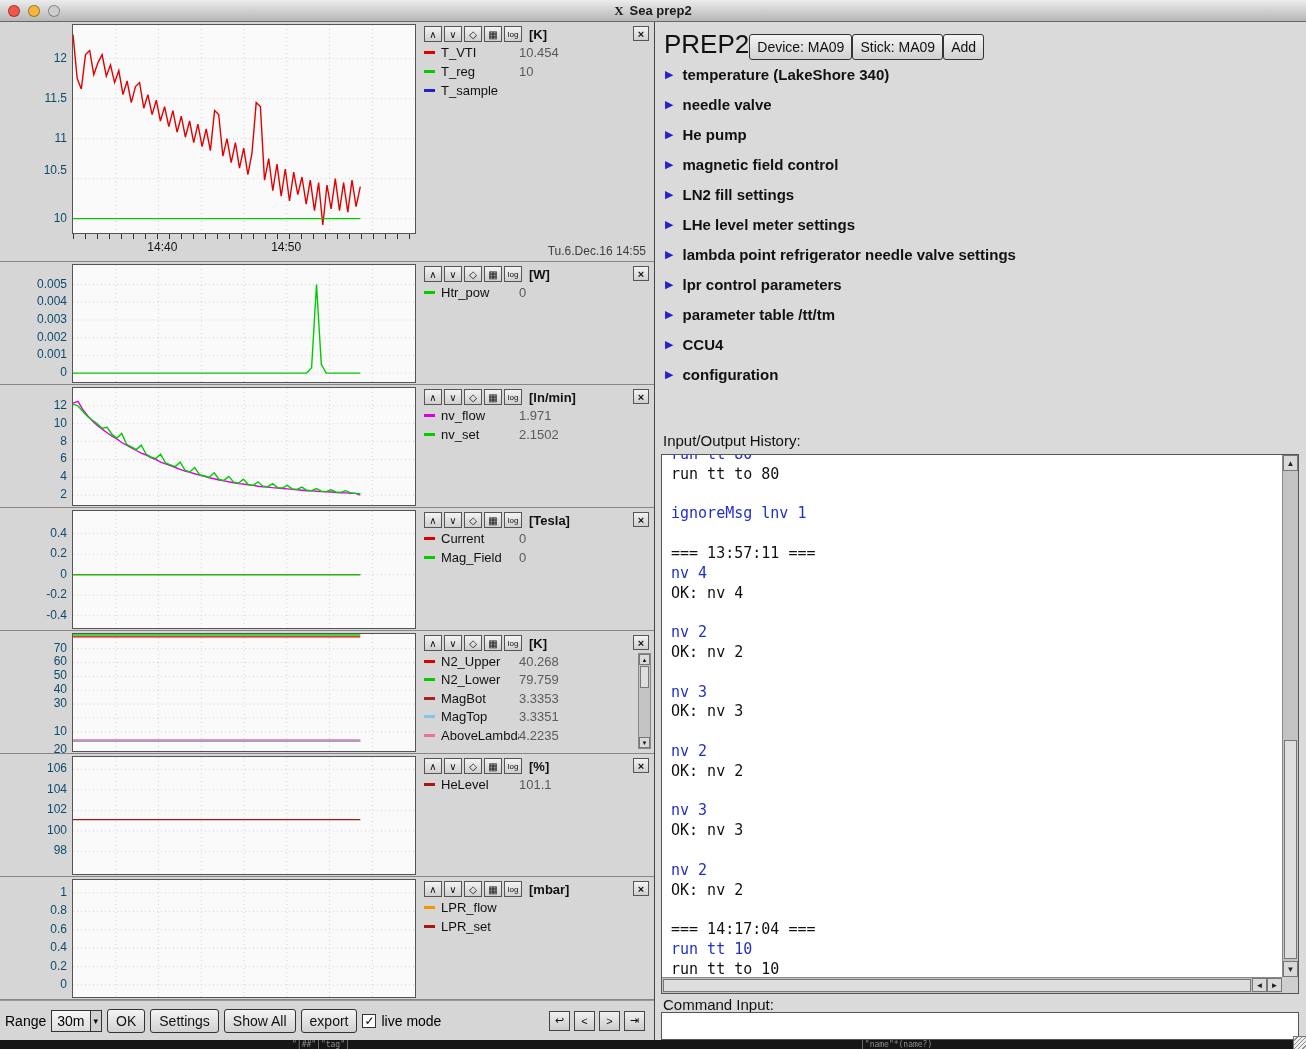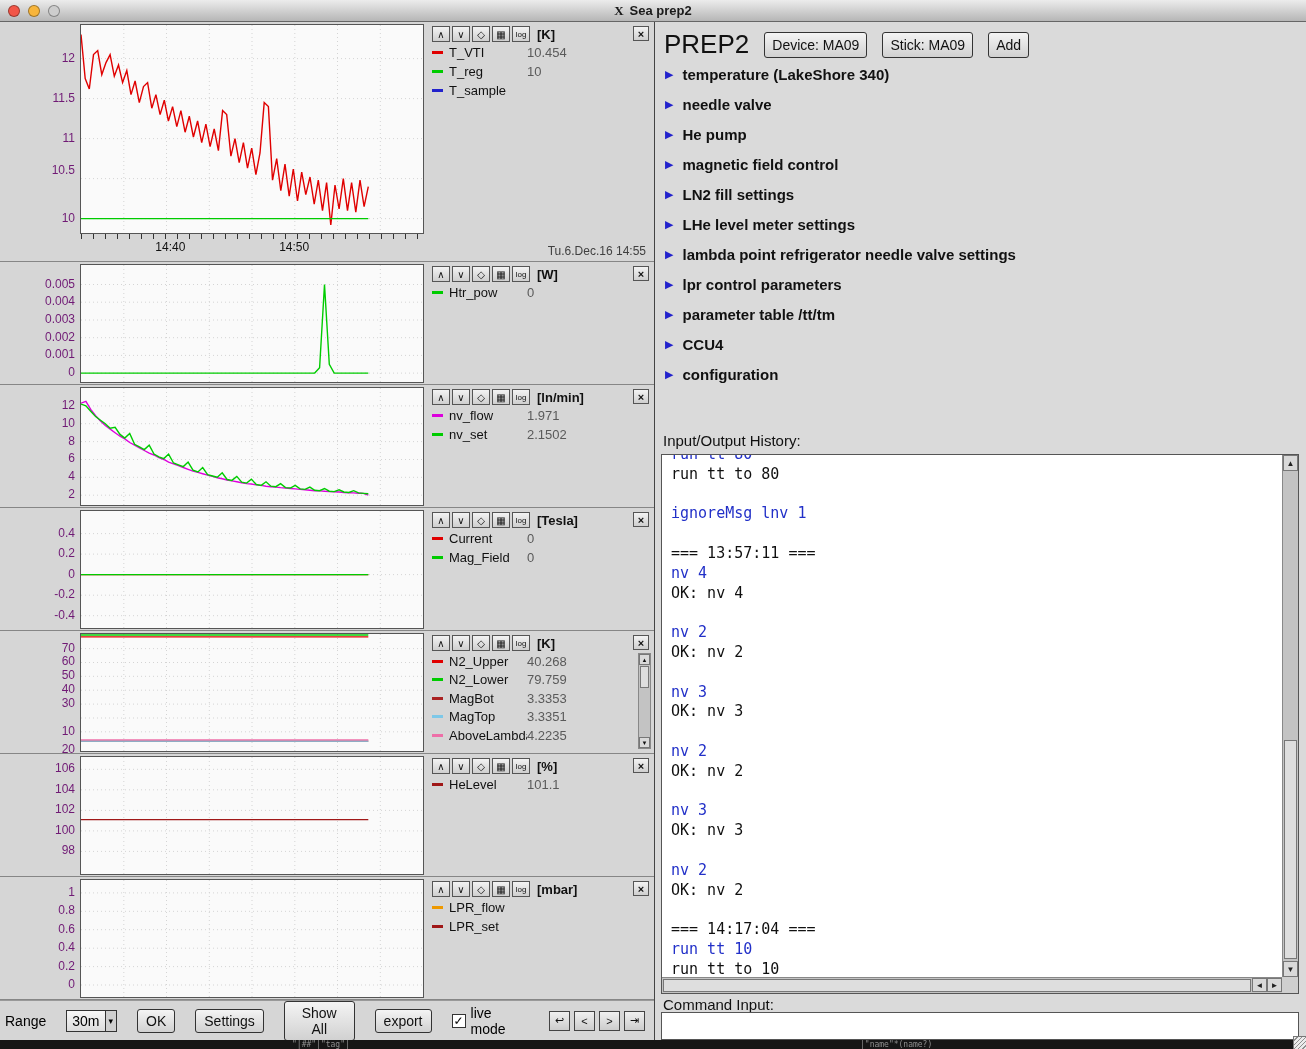--- a/index.html
+++ b/index.html
@@ -9,21 +9,21 @@
   .lights{display:flex;gap:8px;margin-left:8px;z-index:2;}
   .light{width:12px;height:12px;border-radius:50%;border:1px solid rgba(0,0,0,.35);box-sizing:border-box;}
   .title-center{position:absolute;left:0;right:0;text-align:center;font-size:13px;font-weight:bold;color:#1a1a1a;}
   .xicon{display:inline-block;margin-right:6px;font-weight:bold;font-family:"Liberation Serif",serif;}
   
   .main{display:flex;height:1018px;}
   .left{width:655px;flex:none;border-right:1px solid #444;box-sizing:border-box;display:flex;flex-direction:column;background:#d6d6d6;}
   .charts-column{height:978px;flex:none;}
   
   .chart-block{display:flex;border-bottom:1px solid #868686;box-sizing:border-box;position:relative;background:#d6d6d6;}
-  .yaxis{width:80px;flex:none;position:relative;font-size:12px;color:#701a75;}
+  .yaxis{width:56px;flex:none;position:relative;font-size:12px;color:#0c4a6e;padding-left:16px;}
   .ylab{position:absolute;right:5px;white-space:nowrap;}
   .plotcol{flex:none;display:flex;flex-direction:column;}
   .plotwrap{border:1px solid #555;background:#fafafa;margin-top:2px;position:relative;box-sizing:content-box;}
   .xtickstrip{height:5px;width:342px;margin-left:1px;background:repeating-linear-gradient(90deg,#333 0,#333 1px,transparent 1px,transparent 12px);}
   .xlabels{position:relative;height:15px;font-size:12px;color:#111;}
   .xlabel{position:absolute;top:1px;}
   .timestamp{position:absolute;right:8px;bottom:3px;font-size:12px;color:#404040;}
   .legend{flex:1;min-width:0;position:relative;padding:3px 4px 0 8px;font-size:13px;color:#111;}
   .lg-toolbar{display:flex;align-items:center;gap:2px;height:18px;}
   .mini-btn{width:18px;height:16px;flex:none;border:1px solid #555;background:linear-gradient(#f3f3f3,#cfcfcf);font-size:10px;display:flex;align-items:center;justify-content:center;box-sizing:border-box;padding:0;font-family:inherit;color:#111;}
@@ -31,32 +31,32 @@
   .unit{font-weight:bold;margin-left:5px;}
   .close-btn{position:absolute;right:5px;top:4px;width:16px;height:15px;border:1px solid #555;background:linear-gradient(#f3f3f3,#cfcfcf);font-size:11px;font-weight:bold;display:flex;align-items:center;justify-content:center;box-sizing:border-box;padding:0;font-family:inherit;color:#111;}
   .series-row{display:flex;align-items:center;height:19px;}
   .dash{width:11px;height:3px;margin-right:6px;flex:none;}
   .sname{width:78px;flex:none;white-space:nowrap;overflow:hidden;}
   .sval{color:#5a5a5a;white-space:nowrap;}
   .lg-vsb{position:absolute;right:3px;top:22px;bottom:4px;width:13px;background:#c3c3c3;border:1px solid #888;box-sizing:border-box;}
   .lg-vsb .sb-mini{position:absolute;left:0;right:0;height:11px;background:#d9d9d9;border:1px solid #777;font-size:6px;display:flex;align-items:center;justify-content:center;box-sizing:border-box;}
   .lg-vsb .thumb{position:absolute;left:1px;right:1px;top:12px;height:22px;background:#dedede;border:1px solid #777;box-sizing:border-box;}
   
-  .controls-row{height:40px;flex:none;display:flex;align-items:center;gap:20px;padding:0 5px;border-top:1px solid #999;box-sizing:border-box;font-size:14px;}
+  .controls-row{height:40px;flex:none;display:flex;align-items:center;gap:5px;padding:0 5px;border-top:1px solid #999;box-sizing:border-box;font-size:14px;}
   button.std{border:1px solid #333;background:linear-gradient(#f4f4f4,#d1d1d1);border-radius:3px;font-size:14px;padding:3px 8px;font-family:inherit;color:#111;}
   .combo{display:flex;align-items:stretch;border:1px solid #333;background:linear-gradient(#f8f8f8,#dcdcdc);height:22px;box-sizing:border-box;}
   .combo-text{padding:2px 5px 0 5px;font-size:14px;}
   .combo-arrow{border-left:1px solid #333;display:flex;align-items:center;padding:0 3px;font-size:9px;background:#cfcfcf;}
   .check{display:flex;align-items:center;gap:5px;}
   .checkbox-box{width:14px;height:14px;flex:none;border:1px solid #333;background:#fff;font-size:12px;line-height:13px;text-align:center;box-sizing:border-box;}
   .nav-group{margin-left:auto;display:flex;gap:4px;margin-right:4px;}
   .nav-btn{width:21px;height:20px;border:1px solid #444;background:linear-gradient(#f0f0f0,#cccccc);font-size:11px;display:flex;align-items:center;justify-content:center;box-sizing:border-box;padding:0;font-family:inherit;color:#111;}
   
   .right{flex:1;position:relative;background:#dadada;}
-  .prep-header{position:absolute;top:7px;left:9px;display:flex;align-items:center;gap:15px;}
+  .prep-header{position:absolute;top:7px;left:9px;display:flex;align-items:flex-end;}
   .prep-title{font-size:26px;color:#111;}
   .prep-btn{border:1px solid #333;background:linear-gradient(#f4f4f4,#d1d1d1);border-radius:3px;font-size:14px;padding:4px 7px;font-family:inherit;color:#111;}
   .sections{position:absolute;top:37px;left:10px;right:8px;}
   .section-row{height:30px;display:flex;align-items:center;gap:9px;cursor:default;}
   .tri{color:#2222cc;font-size:11px;flex:none;}
   .sec-label{font-weight:bold;font-size:15px;color:#111;white-space:nowrap;}
   .io-label{position:absolute;top:410px;left:8px;font-size:15px;color:#111;}
   .console{position:absolute;top:432px;left:6px;width:638px;height:540px;background:#fff;border:1px solid #555;box-sizing:border-box;overflow:hidden;}
   .console-lines{position:absolute;top:0;left:0;right:17px;bottom:16px;overflow:hidden;padding-left:9px;font-family:"DejaVu Sans Mono",monospace;font-size:15px;line-height:19.8px;}
   .console-lines-inner{transform:translateY(-10px);}

